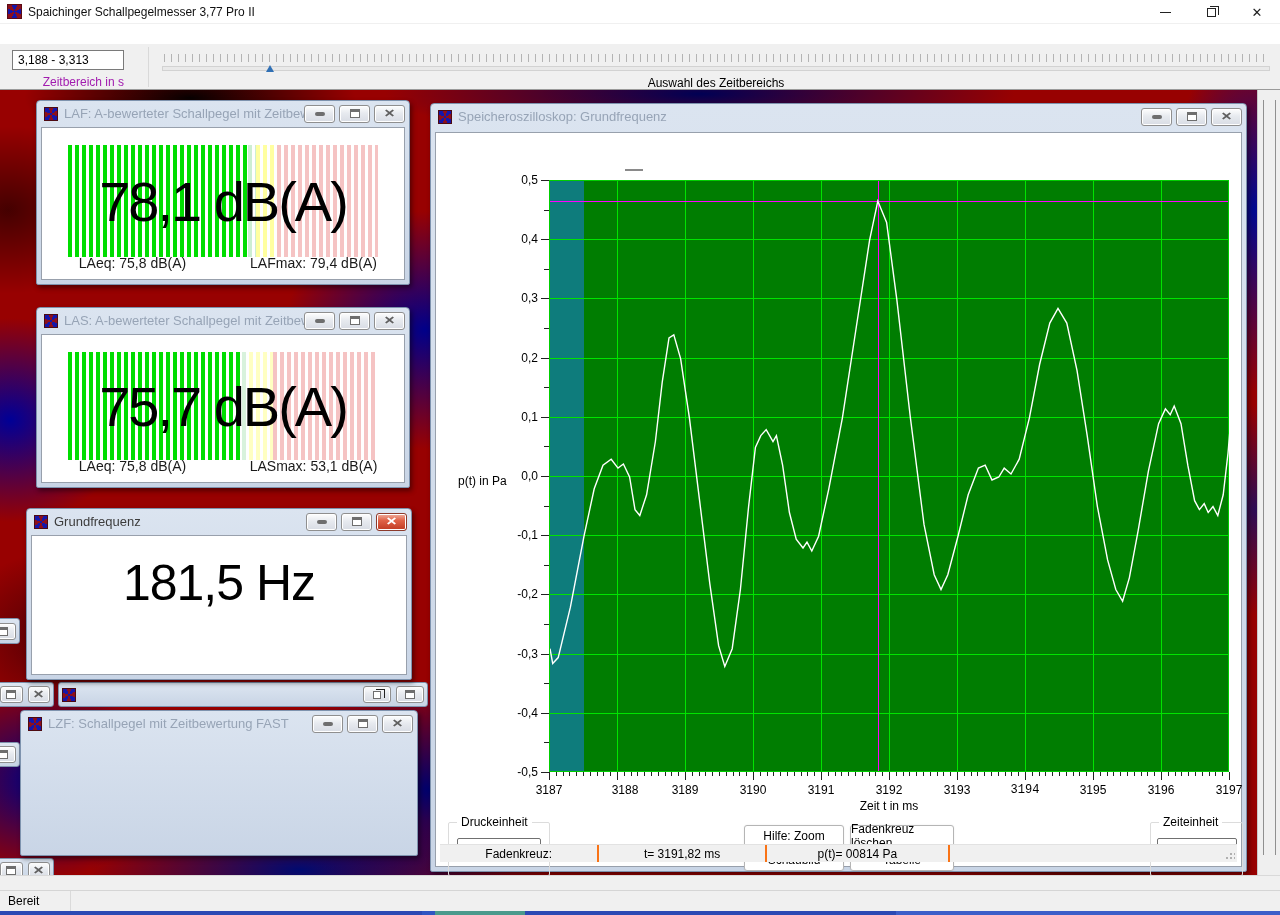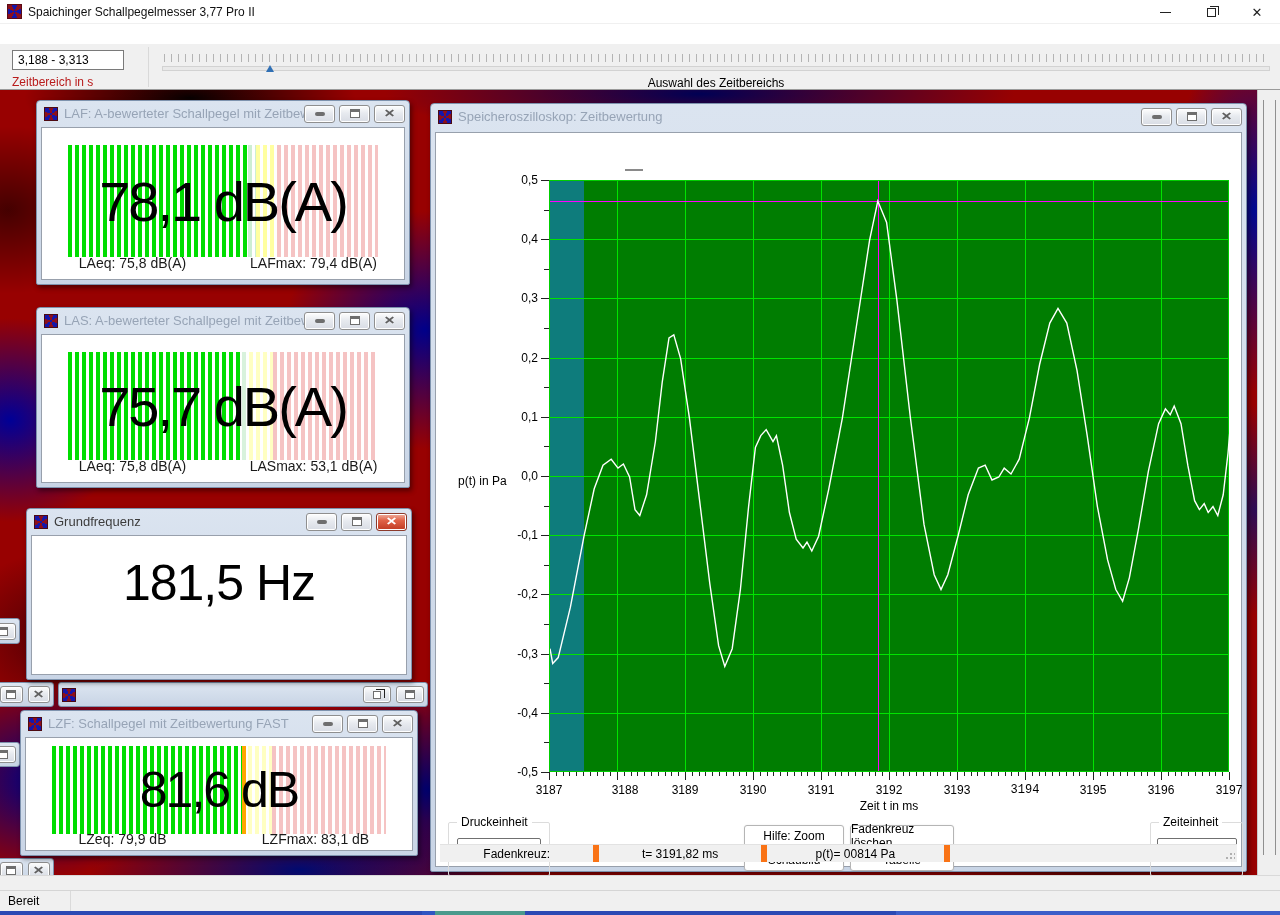--- a/index.html
+++ b/index.html
@@ -18,21 +18,21 @@
   .g-minline { width:11px; height:1px; background:#222; display:block; }
   .g-restore { width:9px; height:9px; border:1px solid #222; position:relative; display:block; background:#fff;}
   .g-restore:before { content:""; position:absolute; left:2px; top:-3px; width:8px; height:8px; border:1px solid #222; border-left:none; border-bottom:none; }
   .g-xthin { font-size:13px; font-weight:400; line-height:1; }
 
   .menubar { position:absolute; left:0; top:24px; width:1280px; height:20px; background:#fff; display:flex; align-items:center; }
   .menu-item { font-size:13px; color:#000; padding:2px 11px; }
 
   .toolbar { position:absolute; left:0; top:44px; width:1280px; height:46px; background:#f0f0f0; border-bottom:1px solid #9a9a9a; }
   .range-input { position:absolute; left:12px; top:6px; width:112px; height:20px; border:1px solid #7a7a7a; background:#fff; font-family:"Liberation Sans",sans-serif; font-size:12px; padding:0 5px; color:#000;}
-  .range-label { position:absolute; left:12px; top:31px; width:112px; text-align:left; font-size:12px; color:#b91c1c;}
+  .range-label { position:absolute; left:12px; top:31px; width:112px; text-align:right; font-size:12px; color:#a21caf;}
   .tool-vsep { position:absolute; left:148px; top:3px; width:1px; height:40px; background:#d9d9d9; }
   .slider-zone { position:absolute; left:160px; top:0; width:1112px; height:46px; }
   .slider-ruler { position:absolute; left:4px; top:10px; right:4px; height:8px;
       background:repeating-linear-gradient(90deg,#b4b4b4 0 1px,transparent 1px 7px); }
   .slider-track { position:absolute; left:2px; right:2px; top:22px; height:5px; background:#e9e9e9; border:1px solid #d2d2d2; }
   .slider-thumb { position:absolute; left:103px; top:-2px; width:0; height:0; border-left:4px solid transparent; border-right:4px solid transparent; border-bottom:7px solid #2f6fb4; }
   .slider-label { position:absolute; left:0; right:0; top:32px; text-align:center; font-size:12px; color:#000; }
 
   
   .mdi { position:absolute; left:0; top:90px; width:1257px; height:785px; overflow:hidden;
@@ -105,21 +105,21 @@
   .xlabels span { position:absolute; font-size:12px; color:#000; transform:translateX(-50%); }
   .osc-ylabel { position:absolute; left:22px; top:341px; font-size:12px; color:#000; }
   .osc-xlabel { position:absolute; left:113px; width:680px; top:666px; text-align:center; font-size:12px; color:#000; }
 
   .groupbox { position:absolute; border:1px solid #dcdcdc; border-radius:2px; }
   .groupbox .gb-label { position:absolute; left:8px; top:-8px; background:#fff; padding:0 4px; font-size:12px; color:#000; }
   .combo { position:absolute; height:23px; border:1px solid #707070; border-radius:2px; background:#fff; font-size:12px; color:#000; display:flex; align-items:center; padding-left:7px; }
   .combo .chev { position:absolute; right:7px; top:8px; width:7px; height:7px; border-left:1px solid #5a5a5a; border-bottom:1px solid #5a5a5a; transform:rotate(-45deg) scale(1,.8); }
   .osc-btn { position:absolute; height:22px; border:1px solid #b5b5b5; border-radius:3px; background:#fff; font-size:12px; color:#000; display:flex; align-items:center; justify-content:center; box-shadow:0 0 2px rgba(0,0,0,.08); }
   .osc-status { position:absolute; left:4px; right:4px; bottom:4px; height:18px; background:#f0f0f0; border-top:1px solid #e2e2e2; display:flex; font-size:12px; color:#000; }
-  .osc-status .seg { border-right:6px solid #f97316; display:flex; align-items:center; justify-content:center; }
+  .osc-status .seg { border-right:2px solid #f97316; display:flex; align-items:center; justify-content:center; }
   .grip { position:absolute; right:6px; bottom:6px; width:10px; height:10px;
      background:radial-gradient(circle at 2px 8px,#b0b0b0 1px,transparent 1.4px),radial-gradient(circle at 6px 8px,#b0b0b0 1px,transparent 1.4px),radial-gradient(circle at 10px 8px,#b0b0b0 1px,transparent 1.4px),radial-gradient(circle at 6px 4px,#b0b0b0 1px,transparent 1.4px),radial-gradient(circle at 10px 4px,#b0b0b0 1px,transparent 1.4px); }
 
   
   .right-col { position:absolute; left:1257px; top:90px; width:23px; height:785px; background:#efefef; border-left:1px solid #c9c9c9; }
   .right-col .line1 { position:absolute; left:5px; top:10px; bottom:20px; width:1px; background:#8f8f8f; }
   .right-col .line2 { position:absolute; left:17px; top:10px; bottom:20px; width:1px; background:#8f8f8f; }
   .mdi-bottom { position:absolute; left:0; top:875px; width:1280px; height:15px; background:#f0f0f0; border-top:1px solid #d9d9d9;}
   .statusbar { position:absolute; left:0; top:890px; width:1280px; height:21px; background:#f0f0f0; border-top:1px solid #d5d5d5; display:flex; align-items:center; }
   .statusbar .txt { font-size:12px; color:#000; padding-left:8px; width:70px; }
@@ -293,39 +293,26 @@
               <span class="g-min"></span>
             </span>
           <span class="wbtn">
               <span class="g-max"></span>
             </span>
           <span class="wbtn">
               <span class="g-x">✕</span>
             </span>
         </div>
       </div>
-      <div class="win-body">
-        <div class="meter" style="top:8px; height:88px;">
-            <div class="zone" style="left: 66%; width: 34%; background: repeating-linear-gradient(90deg, rgb(245, 195, 195) 0px, rgb(245, 195, 195) 4.4px, transparent 4.4px, transparent 7px);"></div>
-            <div class="zone" style="left: 58.8%; width: 7.2%; background: repeating-linear-gradient(90deg, rgb(255, 255, 194) 0px, rgb(255, 255, 194) 4.4px, transparent 4.4px, transparent 7px);"></div>
-            <div class="zone" style="left: 57%; width: 1.8%; background: repeating-linear-gradient(90deg, rgb(255, 165, 0) 0px, rgb(255, 165, 0) 4.4px, transparent 4.4px, transparent 7px);"></div>
-            <div class="zone" style="left: 0%; width: 57%; background: repeating-linear-gradient(90deg, rgb(0, 221, 0) 0px, rgb(0, 221, 0) 4.4px, transparent 4.4px, transparent 7px);"></div>
-          <div class="meter-value">81,6 dB</div>
-        </div>
-        <div class="meter-labels" style="bottom:3px;">
-          <span>LZeq: 79,9 dB</span>
-          <span>LZFmax: 83,1 dB</span>
-        </div>
-      </div>
     </div>
 
     <div class="win" id="win-osc" style="left:430px; top:13px; width:817px; height:769px;">
       <div class="win-titlebar">
         <div class="win-icon"></div>
-        <span class="win-title">Speicheroszilloskop: Zeitbewertung</span>
+        <span class="win-title">Speicheroszilloskop: Grundfrequenz</span>
         <div class="win-btns">
           <span class="wbtn">
               <span class="g-min"></span>
             </span>
           <span class="wbtn">
               <span class="g-max"></span>
             </span>
           <span class="wbtn">
               <span class="g-x">✕</span>
             </span>

